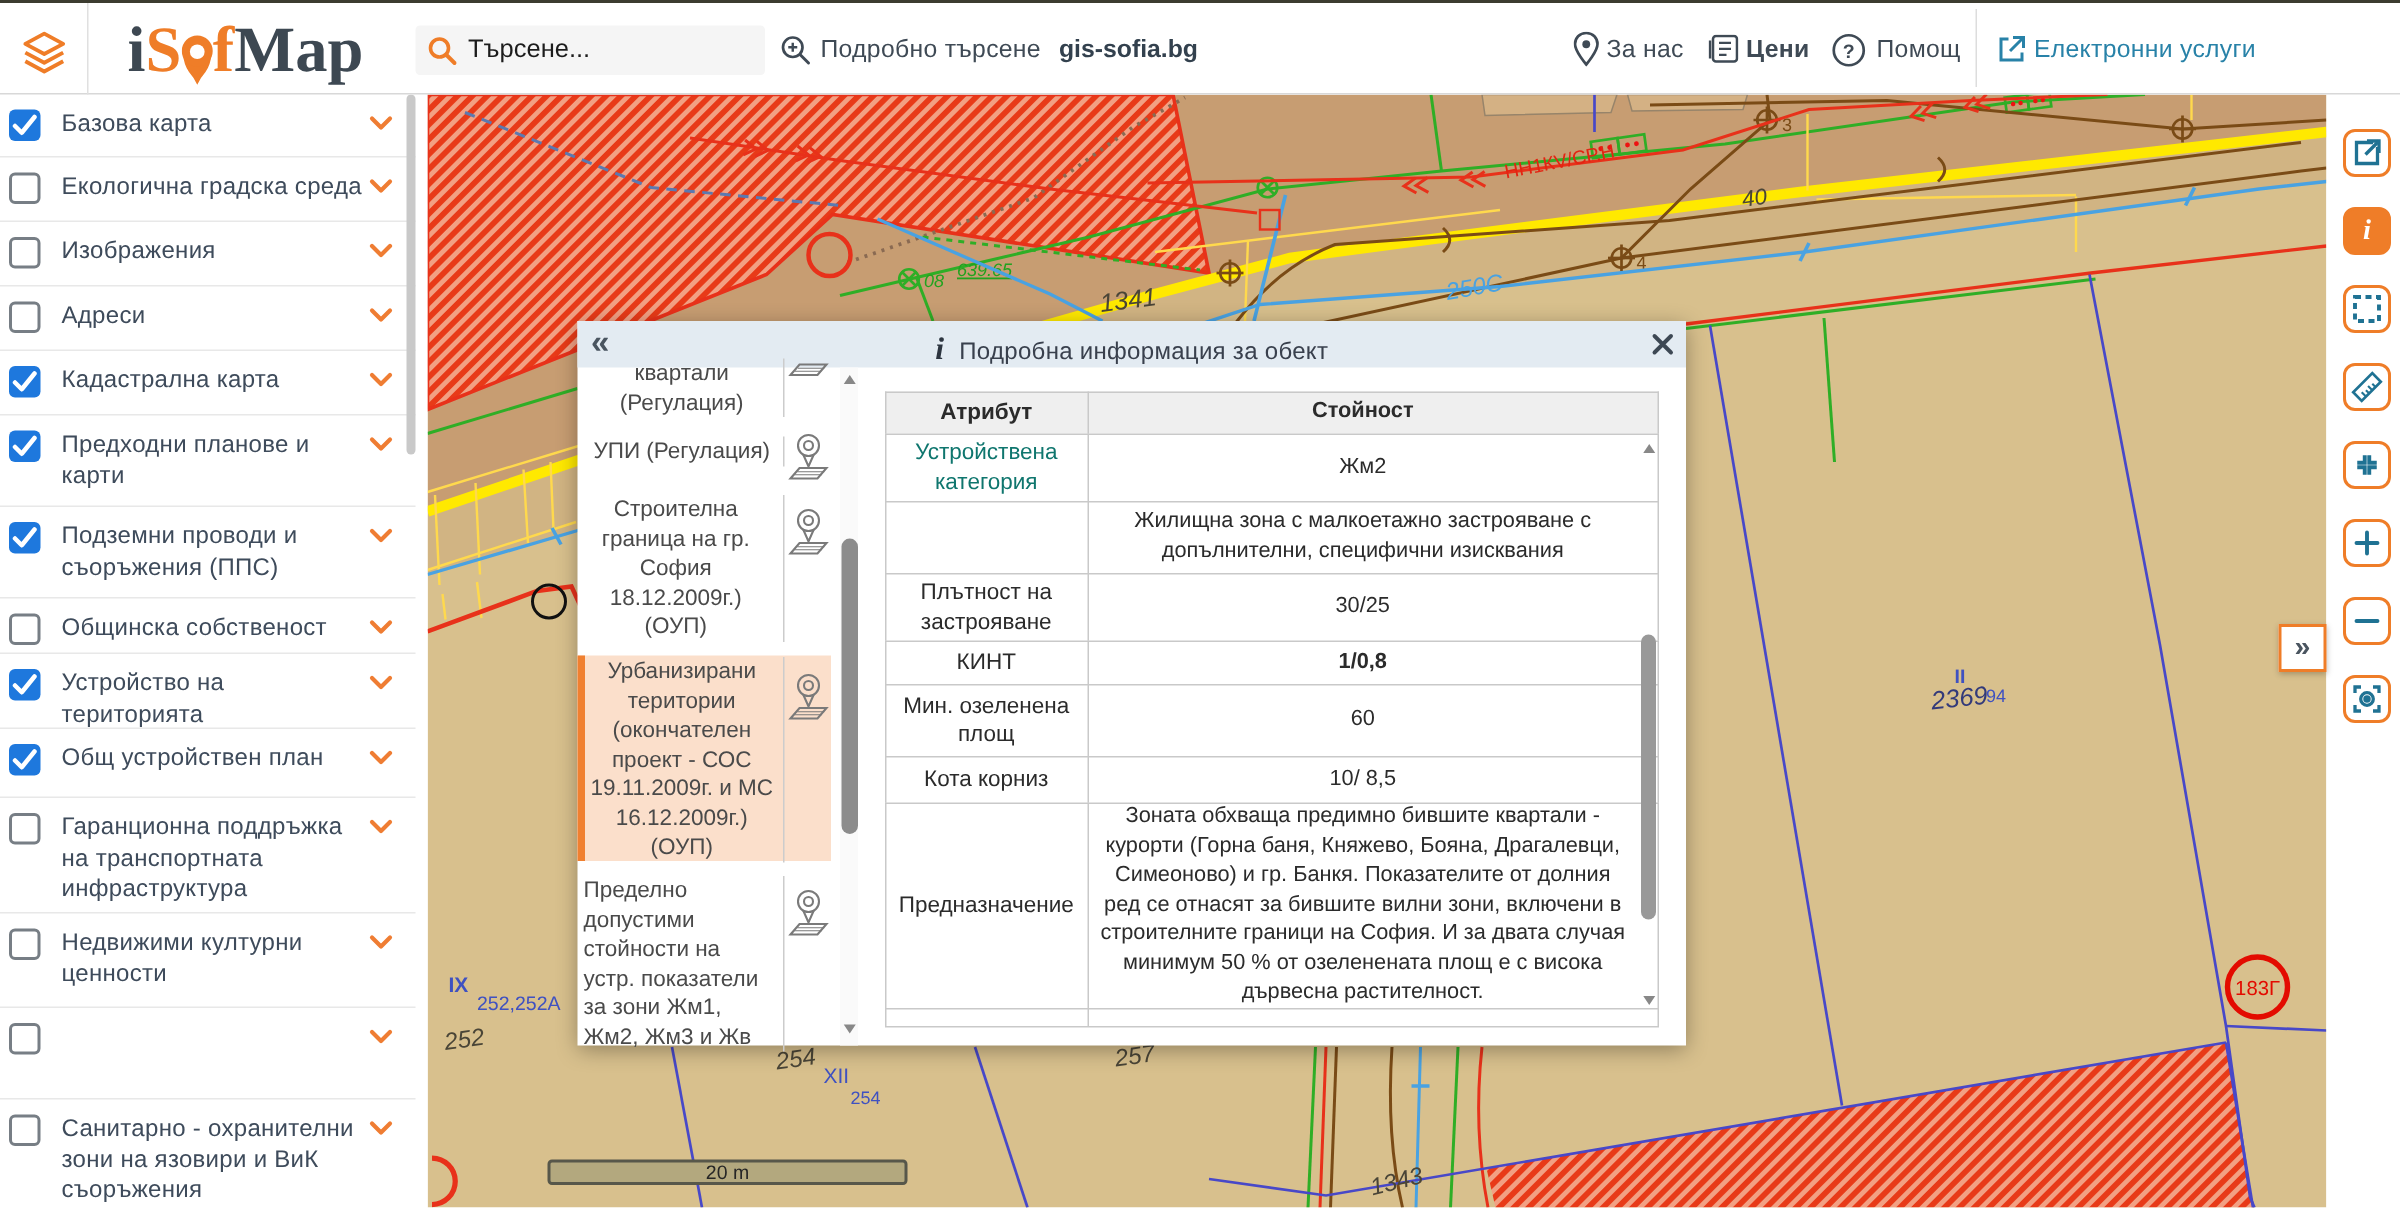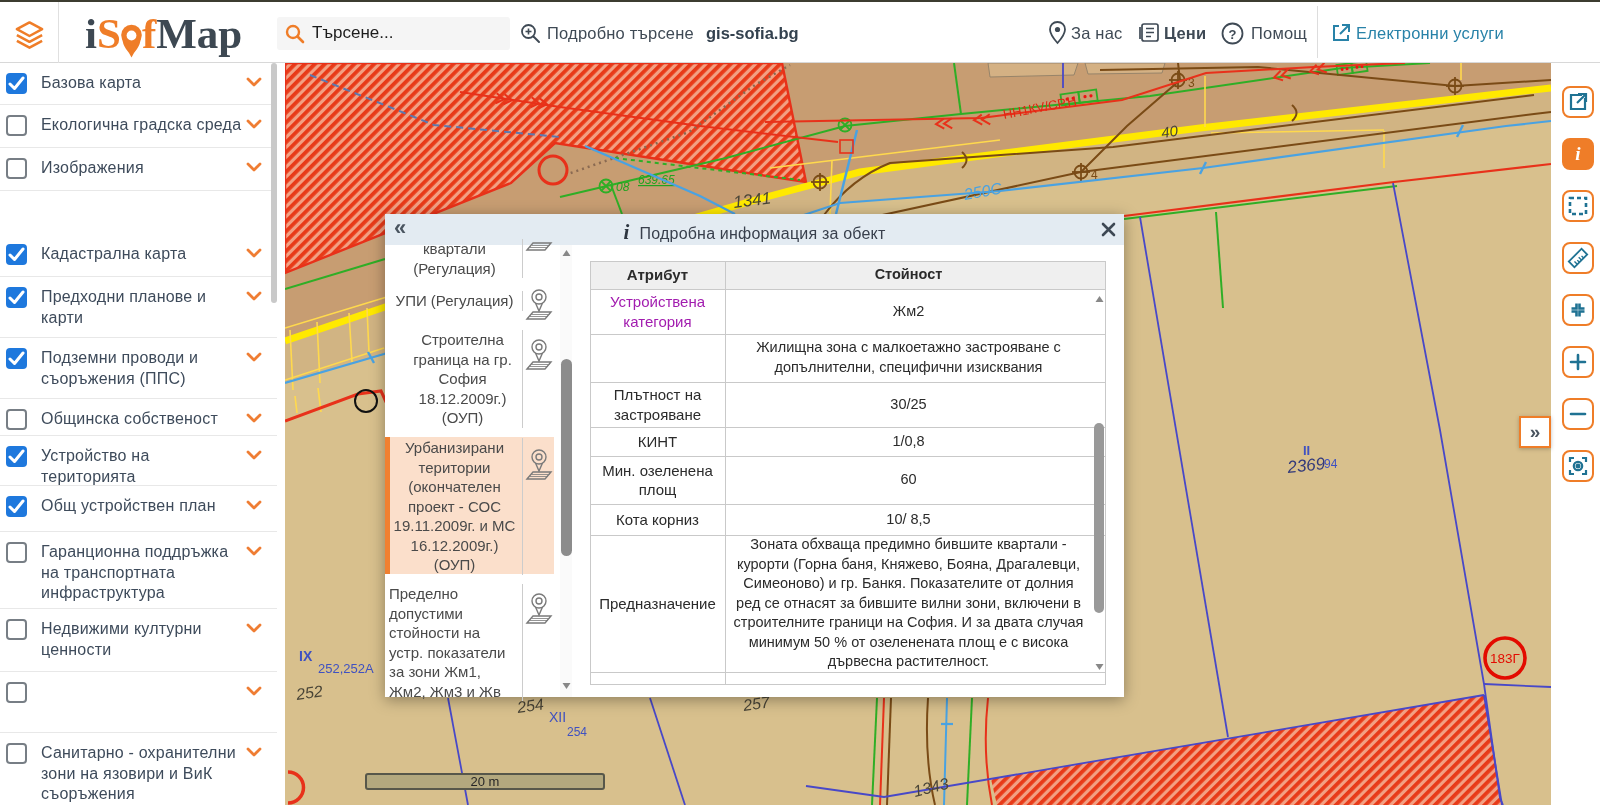--- a/index.html
+++ b/index.html
@@ -104,20 +104,27 @@
         <path d="M2 2 L8 8 L14 2" fill="none" stroke="#ef7d33" stroke-width="2.8" stroke-linecap="round" stroke-linejoin="round"></path>
       </svg>
     </div>
     <div class="srow" style="top:85px;height:43px">
       <div class="cb off"></div>
       <div class="lbl">Изображения</div>
       <svg class="chev" width="16" height="10" viewBox="0 0 16 10">
         <path d="M2 2 L8 8 L14 2" fill="none" stroke="#ef7d33" stroke-width="2.8" stroke-linecap="round" stroke-linejoin="round"></path>
       </svg>
     </div>
+    <div class="srow" style="top:128px;height:43px">
+      <div class="cb off"></div>
+      <div class="lbl">Адреси</div>
+      <svg class="chev" width="16" height="10" viewBox="0 0 16 10">
+        <path d="M2 2 L8 8 L14 2" fill="none" stroke="#ef7d33" stroke-width="2.8" stroke-linecap="round" stroke-linejoin="round"></path>
+      </svg>
+    </div>
     <div class="srow" style="top:171px;height:43px">
       <div class="cb on">
         <svg width="17" height="15" viewBox="0 0 17 15">
           <path d="M2 8 L6.5 12.5 L15 2" fill="none" stroke="#fff" stroke-width="3" stroke-linecap="round" stroke-linejoin="round"></path>
         </svg>
       </div>
       <div class="lbl">Кадастрална карта</div>
       <svg class="chev" width="16" height="10" viewBox="0 0 16 10">
         <path d="M2 2 L8 8 L14 2" fill="none" stroke="#ef7d33" stroke-width="2.8" stroke-linecap="round" stroke-linejoin="round"></path>
       </svg>
@@ -473,21 +480,21 @@
       <svg style="position:absolute;left:139px;top:74px" width="30" height="33" viewBox="0 0 30 33">
         <g fill="none" stroke="#7a7a7a" stroke-width="1.4">
           <path d="M3 31 L9 24 L27 24 L21 31 Z"></path>
           <path d="M5.5 28.5 L24 28.5 M7.5 26.5 L25.5 26.5" stroke-width="0.8"></path>
           <circle cx="15" cy="9" r="7"></circle>
           <circle cx="15" cy="9" r="3"></circle>
           <path d="M11.5 15 L15 23 L18.5 15"></path>
         </g>
       </svg>
       <div style="position:absolute;left:137px;top:77px;width:1px;height:19.5px;background:#ccc;"></div>
-      <div style="position:absolute;left:12px;top:116px;width:131px;text-align:center;font-size:15px;line-height:19.5px;color:#4a4a4a;">Строителна<br>граница на гр.<br>София<br>18.12.2009г.)<br>(ОУП)</div>
+      <div style="position:absolute;left:0;top:116px;width:131px;text-align:center;font-size:15px;line-height:19.5px;color:#4a4a4a;">Строителна<br>граница на гр.<br>София<br>18.12.2009г.)<br>(ОУП)</div>
       <svg style="position:absolute;left:139px;top:124px" width="30" height="33" viewBox="0 0 30 33">
         <g fill="none" stroke="#7a7a7a" stroke-width="1.4">
           <path d="M3 31 L9 24 L27 24 L21 31 Z"></path>
           <path d="M5.5 28.5 L24 28.5 M7.5 26.5 L25.5 26.5" stroke-width="0.8"></path>
           <circle cx="15" cy="9" r="7"></circle>
           <circle cx="15" cy="9" r="3"></circle>
           <path d="M11.5 15 L15 23 L18.5 15"></path>
         </g>
       </svg>
       <div style="position:absolute;left:137px;top:116px;width:1px;height:97.5px;background:#ccc;"></div>
@@ -526,31 +533,31 @@
       </svg>
       <svg style="position:absolute;left:176px;top:467px" width="11" height="10">
         <path d="M1.5 2 L5.5 8 L9.5 2 Z" fill="#888"></path>
       </svg>
     </div>
   <div id="dlg-table">
       <div style="position:absolute;left:205px;top:47px;width:516px;height:28px;border:1px solid #c9c9c9;border-bottom:none;background:#efefef;"></div>
       <div style="position:absolute;left:205px;top:47px;width:135px;height:28px;display:flex;align-items:center;justify-content:center;text-align:center;font-size:15px;line-height:19.5px;color:#2b2b2b;font-weight:bold;padding:0 6px;">Атрибут</div>
       <div style="position:absolute;left:340px;top:47px;width:366px;height:28px;border-left:1px solid #c9c9c9;display:flex;align-items:center;justify-content:center;text-align:center;font-size:14.5px;line-height:19.6px;color:#2b2b2b;font-weight:bold;white-space:nowrap;">Стойност</div>
       <div style="position:absolute;left:205px;top:75px;width:516px;height:45px;border:1px solid #c9c9c9;border-bottom:none;"></div>
-      <div style="position:absolute;left:205px;top:75px;width:135px;height:45px;display:flex;align-items:center;justify-content:center;text-align:center;font-size:15px;line-height:19.5px;color:#a21caf;padding:0 6px;">Устройствена<br>категория</div>
+      <div style="position:absolute;left:205px;top:75px;width:135px;height:45px;display:flex;align-items:center;justify-content:center;text-align:center;font-size:15px;line-height:19.5px;color:#0f766e;padding:0 6px;">Устройствена<br>категория</div>
       <div style="position:absolute;left:340px;top:75px;width:366px;height:45px;border-left:1px solid #c9c9c9;display:flex;align-items:center;justify-content:center;text-align:center;font-size:14.5px;line-height:19.6px;color:#2b2b2b;white-space:nowrap;">Жм2</div>
       <div style="position:absolute;left:205px;top:120px;width:516px;height:48px;border:1px solid #c9c9c9;border-bottom:none;"></div>
       <div style="position:absolute;left:205px;top:120px;width:135px;height:48px;display:flex;align-items:center;justify-content:center;text-align:center;font-size:15px;line-height:19.5px;color:#2b2b2b;padding:0 6px;"></div>
       <div style="position:absolute;left:340px;top:120px;width:366px;height:48px;border-left:1px solid #c9c9c9;display:flex;align-items:center;justify-content:center;text-align:center;font-size:14.5px;line-height:19.6px;color:#2b2b2b;white-space:nowrap;">Жилищна зона с малкоетажно застрояване с<br>допълнителни, специфични изисквания</div>
       <div style="position:absolute;left:205px;top:168px;width:516px;height:45px;border:1px solid #c9c9c9;border-bottom:none;"></div>
       <div style="position:absolute;left:205px;top:168px;width:135px;height:45px;display:flex;align-items:center;justify-content:center;text-align:center;font-size:15px;line-height:19.5px;color:#2b2b2b;padding:0 6px;">Плътност на<br>застрояване</div>
       <div style="position:absolute;left:340px;top:168px;width:366px;height:45px;border-left:1px solid #c9c9c9;display:flex;align-items:center;justify-content:center;text-align:center;font-size:14.5px;line-height:19.6px;color:#2b2b2b;white-space:nowrap;">30/25</div>
       <div style="position:absolute;left:205px;top:213px;width:516px;height:29px;border:1px solid #c9c9c9;border-bottom:none;"></div>
       <div style="position:absolute;left:205px;top:213px;width:135px;height:29px;display:flex;align-items:center;justify-content:center;text-align:center;font-size:15px;line-height:19.5px;color:#2b2b2b;padding:0 18px;">КИНТ</div>
-      <div style="position:absolute;left:340px;top:213px;width:366px;height:29px;border-left:1px solid #c9c9c9;display:flex;align-items:center;justify-content:center;text-align:center;font-size:14.5px;line-height:19.6px;color:#2b2b2b;white-space:nowrap;">1/0,8</div>
+      <div style="position:absolute;left:340px;top:213px;width:366px;height:29px;border-left:1px solid #c9c9c9;display:flex;align-items:center;justify-content:center;text-align:center;font-size:14.5px;line-height:19.6px;color:#2b2b2b;white-space:nowrap;font-weight:bold;">1/0,8</div>
       <div style="position:absolute;left:205px;top:242px;width:516px;height:48px;border:1px solid #c9c9c9;border-bottom:none;"></div>
       <div style="position:absolute;left:205px;top:242px;width:135px;height:48px;display:flex;align-items:center;justify-content:center;text-align:center;font-size:15px;line-height:19.5px;color:#2b2b2b;padding:0 6px;">Мин. озеленена<br>площ</div>
       <div style="position:absolute;left:340px;top:242px;width:366px;height:48px;border-left:1px solid #c9c9c9;display:flex;align-items:center;justify-content:center;text-align:center;font-size:14.5px;line-height:19.6px;color:#2b2b2b;white-space:nowrap;">60</div>
       <div style="position:absolute;left:205px;top:290px;width:516px;height:31px;border:1px solid #c9c9c9;border-bottom:none;"></div>
       <div style="position:absolute;left:205px;top:290px;width:135px;height:31px;display:flex;align-items:center;justify-content:center;text-align:center;font-size:15px;line-height:19.5px;color:#2b2b2b;padding:0 6px;">Кота корниз</div>
       <div style="position:absolute;left:340px;top:290px;width:366px;height:31px;border-left:1px solid #c9c9c9;display:flex;align-items:center;justify-content:center;text-align:center;font-size:14.5px;line-height:19.6px;color:#2b2b2b;white-space:nowrap;">10/ 8,5</div>
       <div style="position:absolute;left:205px;top:321px;width:516px;height:137px;border:1px solid #c9c9c9;border-bottom:none;"></div>
       <div style="position:absolute;left:205px;top:321px;width:135px;height:137px;display:flex;align-items:center;justify-content:center;text-align:center;font-size:15px;line-height:19.5px;color:#2b2b2b;padding:0 6px;">Предназначение</div>
       <div style="position:absolute;left:340px;top:321px;width:366px;height:137px;border-left:1px solid #c9c9c9;display:flex;align-items:center;justify-content:center;text-align:center;font-size:14.5px;line-height:19.6px;color:#2b2b2b;white-space:nowrap;">Зоната обхваща предимно бившите квартали -<br>курорти (Горна баня, Княжево, Бояна, Драгалевци,<br>Симеоново) и гр. Банкя. Показателите от долния<br>ред се отнасят за бившите вилни зони, включени в<br>строителните граници на София. И за двата случая<br>минимум 50 % от озеленената площ е с висока<br>дървесна растителност.</div>
       <div style="position:absolute;left:205px;top:458px;width:516px;height:12px;border:1px solid #c9c9c9;border-bottom:none;"></div>

